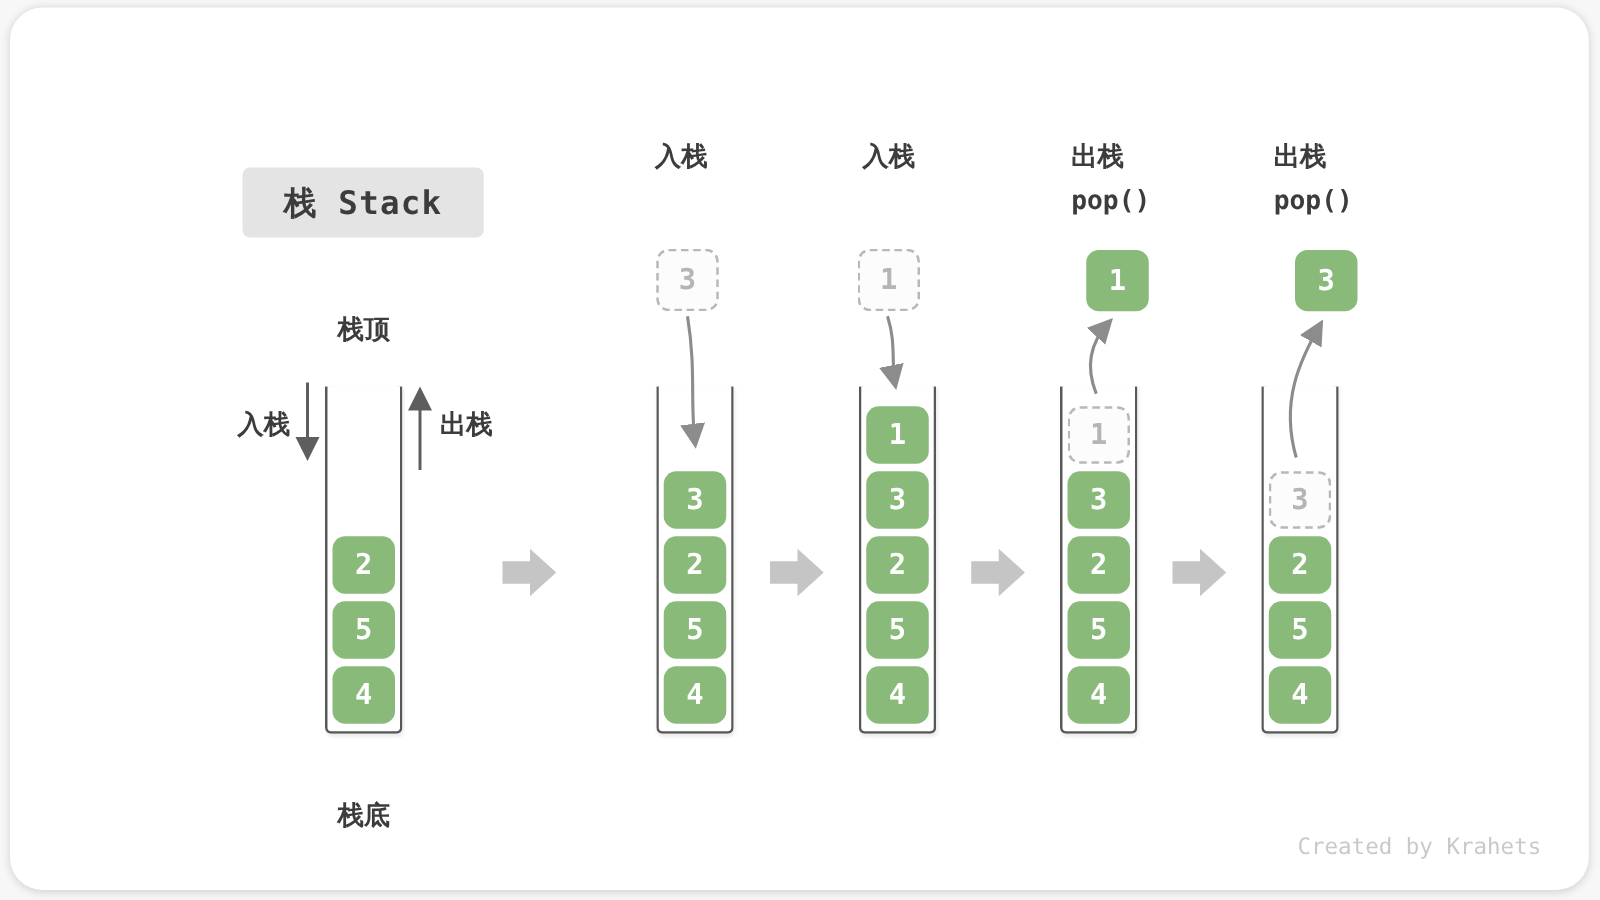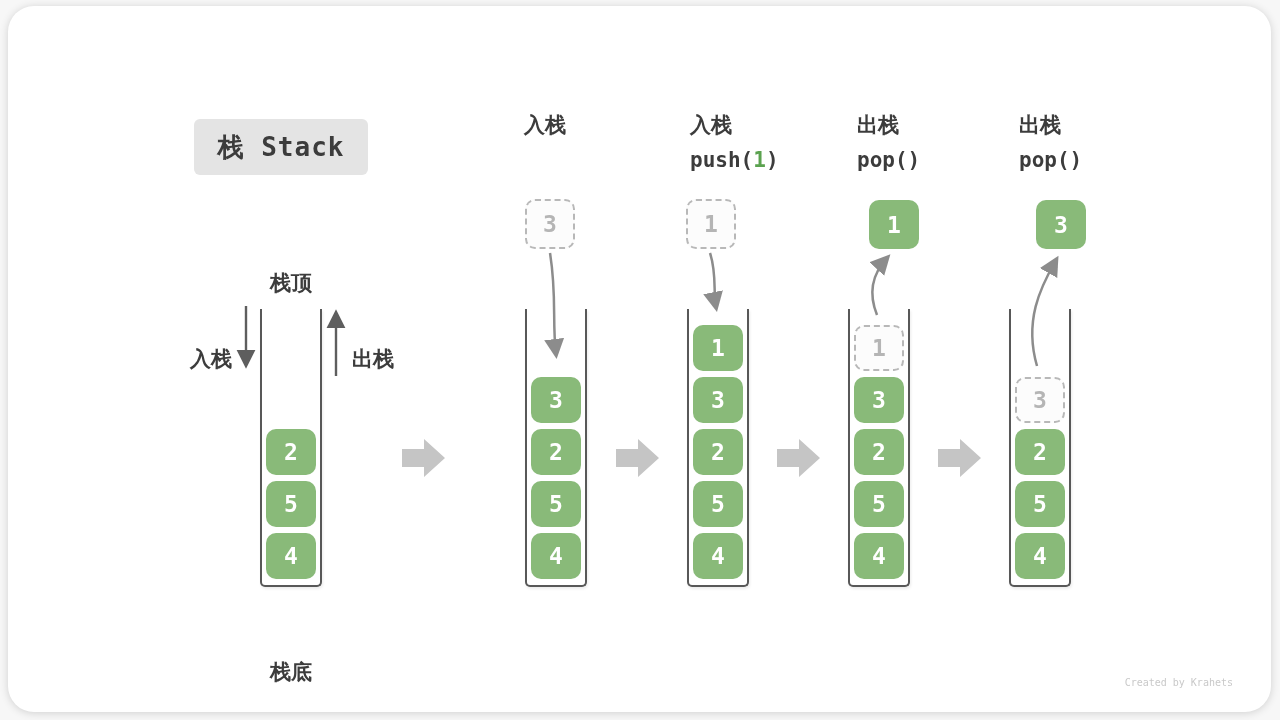--- a/index.html
+++ b/index.html
@@ -8,32 +8,32 @@
     font-family:"Liberation Sans",sans-serif;position:relative;overflow:hidden;
   }
   .card{
     position:absolute;left:8px;top:6px;width:1263px;height:706px;
     background:#ffffff;border-radius:26px;
     box-shadow:0 1px 8px rgba(0,0,0,.16);
   }
   .abs{position:absolute;}
   
   .title-box{
-    left:186px;top:113px;width:174px;height:56px;background:var(--title-bg,#e4e4e4);
+    left:186px;top:128px;width:193px;height:56px;background:var(--title-bg,#e4e4e4);
     border-radius:6px;display:flex;align-items:center;justify-content:center;
     font-family:"DejaVu Sans Mono",monospace;font-size:26px;font-weight:bold;
     color:var(--dark-text,#3c3c3c);letter-spacing:1px;
   }
   
   .op-label{top:105px;width:160px;color:var(--dark-text,#3c3c3c);}
   .op-action{font-size:21px;font-weight:bold;margin-bottom:9px;}
   .op-code{font-family:"DejaVu Sans Mono",monospace;font-size:21px;font-weight:600;}
   .op-code .arg{color:var(--code-green,#5ba24f);font-weight:bold;}
   
-  .cjk-label{font-size:21px;font-weight:bold;color:var(--dark-text,#3c3c3c);margin-top:20px;}
+  .cjk-label{font-size:21px;font-weight:bold;color:var(--dark-text,#3c3c3c);}
   .center62{width:62px;text-align:center;}
   
   .stack{
     top:303px;width:62px;height:278px;box-sizing:border-box;background:#fff;
     border-left:2px solid var(--wall,#585858);
     border-right:2px solid var(--wall,#585858);
     border-bottom:2px solid var(--wall,#585858);
     border-radius:0 0 5px 5px;
     display:flex;flex-direction:column;justify-content:flex-end;align-items:center;
     gap:6px;padding-bottom:6px;
@@ -60,36 +60,35 @@
     color:var(--ghost-text,#b5b5b5);
   }
   .float-box.solid{background:var(--green,#89ba79);color:#fff;height:49px;}
   
   svg.overlay{position:absolute;left:0;top:0;width:1280px;height:720px;pointer-events:none;}
   .curve{fill:none;stroke:var(--arrow-gray,#8c8c8c);stroke-width:2.5;}
   .straight{fill:none;stroke:var(--arrow-dark,#5e5e5e);stroke-width:2.4;}
   .block{fill:var(--block-arrow,#c5c5c5);}
   .footer{
     right:38px;bottom:24px;font-family:"DejaVu Sans Mono",monospace;
-    font-size:10px;color:var(--footer,#c9c9c9);
+    font-size:18px;color:var(--footer,#c9c9c9);
   }
 </style>
 </head>
 <body style="--green: #89ba79; --code-green: #5ba24f; --dark-text: #3c3c3c; --title-bg: #e4e4e4; --wall: #585858; --ghost-border: #b8b8b8; --ghost-text: #b5b5b5; --arrow-gray: #8c8c8c; --arrow-dark: #5e5e5e; --block-arrow: #c5c5c5; --footer: #c9c9c9;">
 
 <div class="card">
 
   <div class="abs title-box">栈 Stack</div>
 
   <div class="abs op-label" style="left:516px;">
     <div class="op-action">入栈</div>
   </div>
   <div class="abs op-label" style="left:682px;">
     <div class="op-action">入栈</div>
-    <div class="op-code"><span>push(</span><span class="arg">1</span><span>)</span></div>
   </div>
   <div class="abs op-label" style="left:849px;">
     <div class="op-action">出栈</div>
     <div class="op-code"><span>pop(</span><span class="arg"></span><span>)</span></div>
   </div>
   <div class="abs op-label" style="left:1011px;">
     <div class="op-action">出栈</div>
     <div class="op-code"><span>pop(</span><span class="arg"></span><span>)</span></div>
   </div>
 

